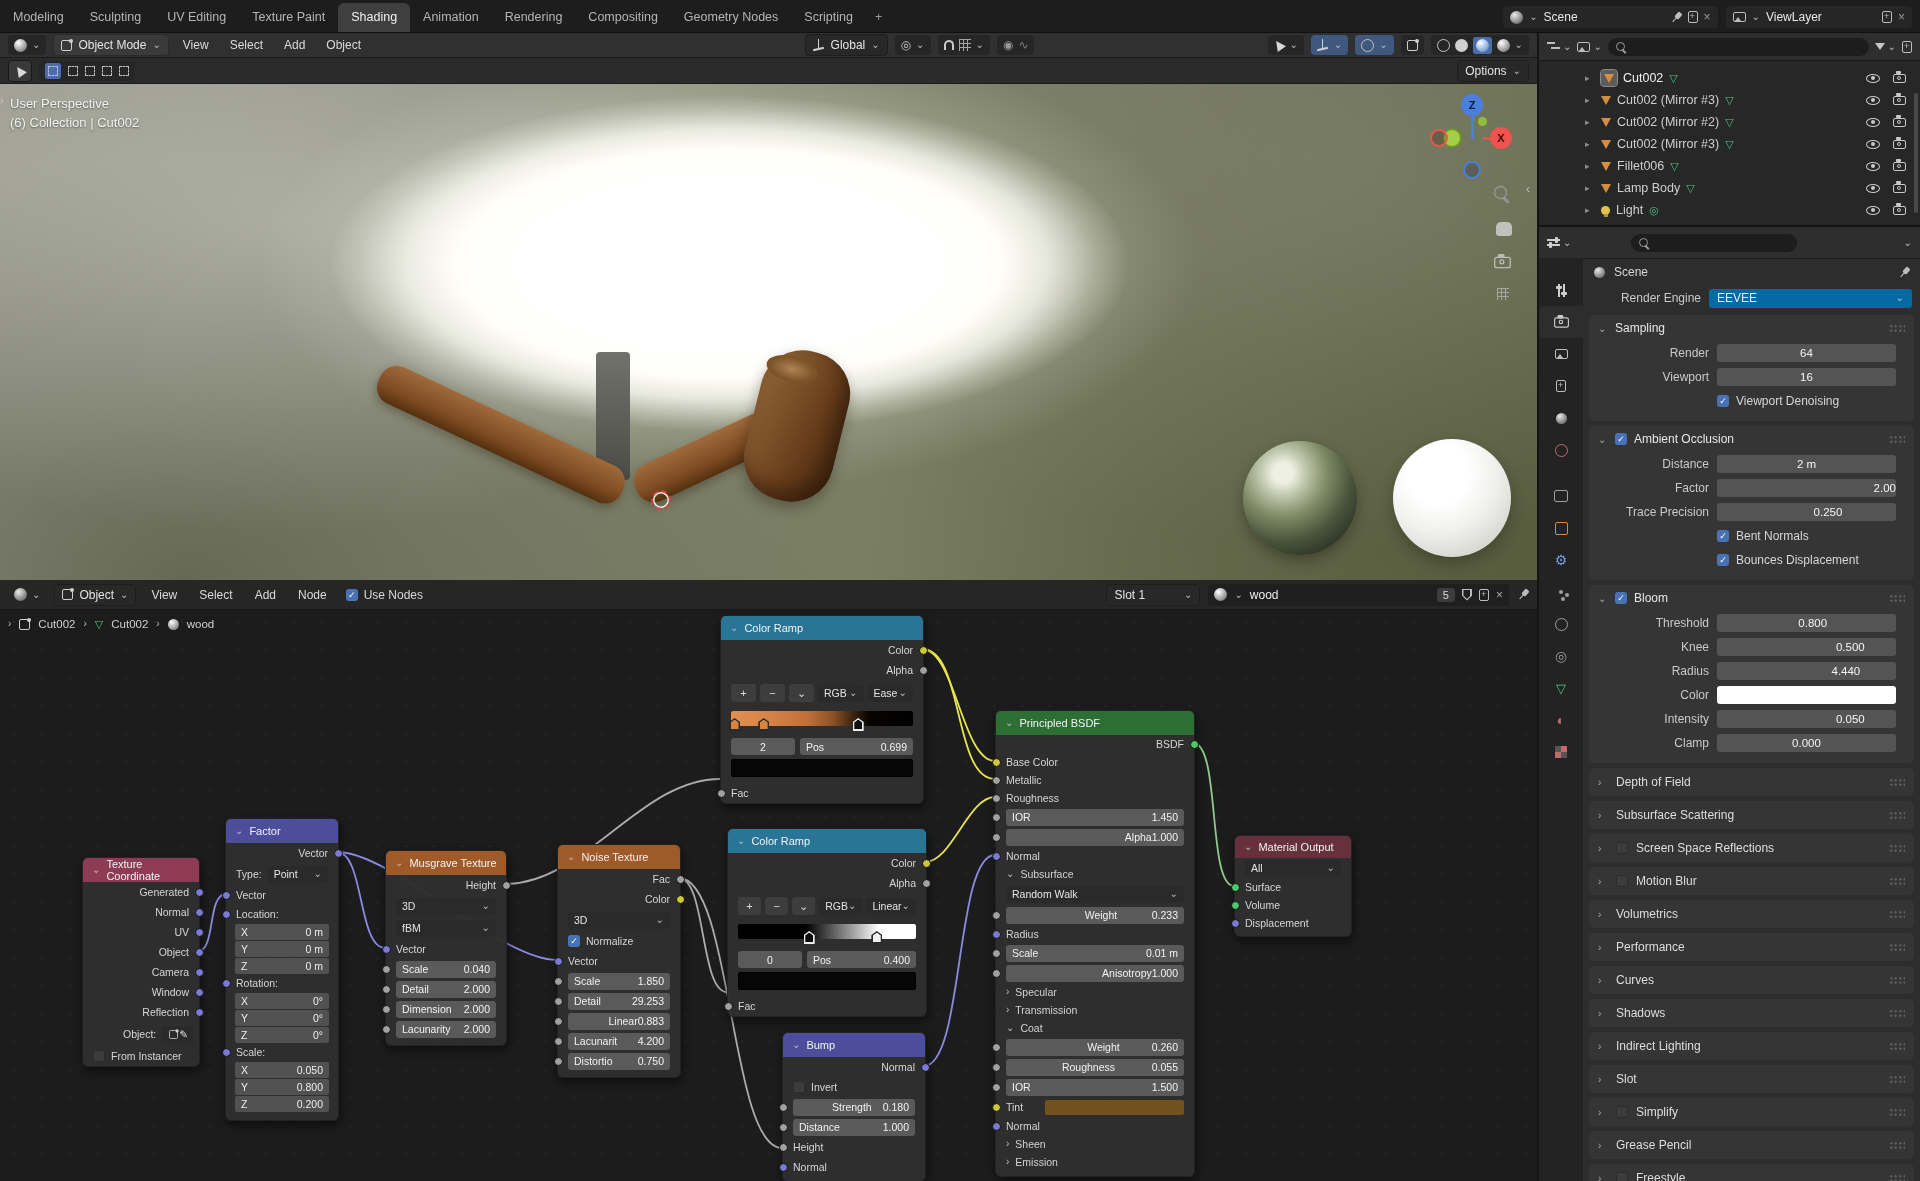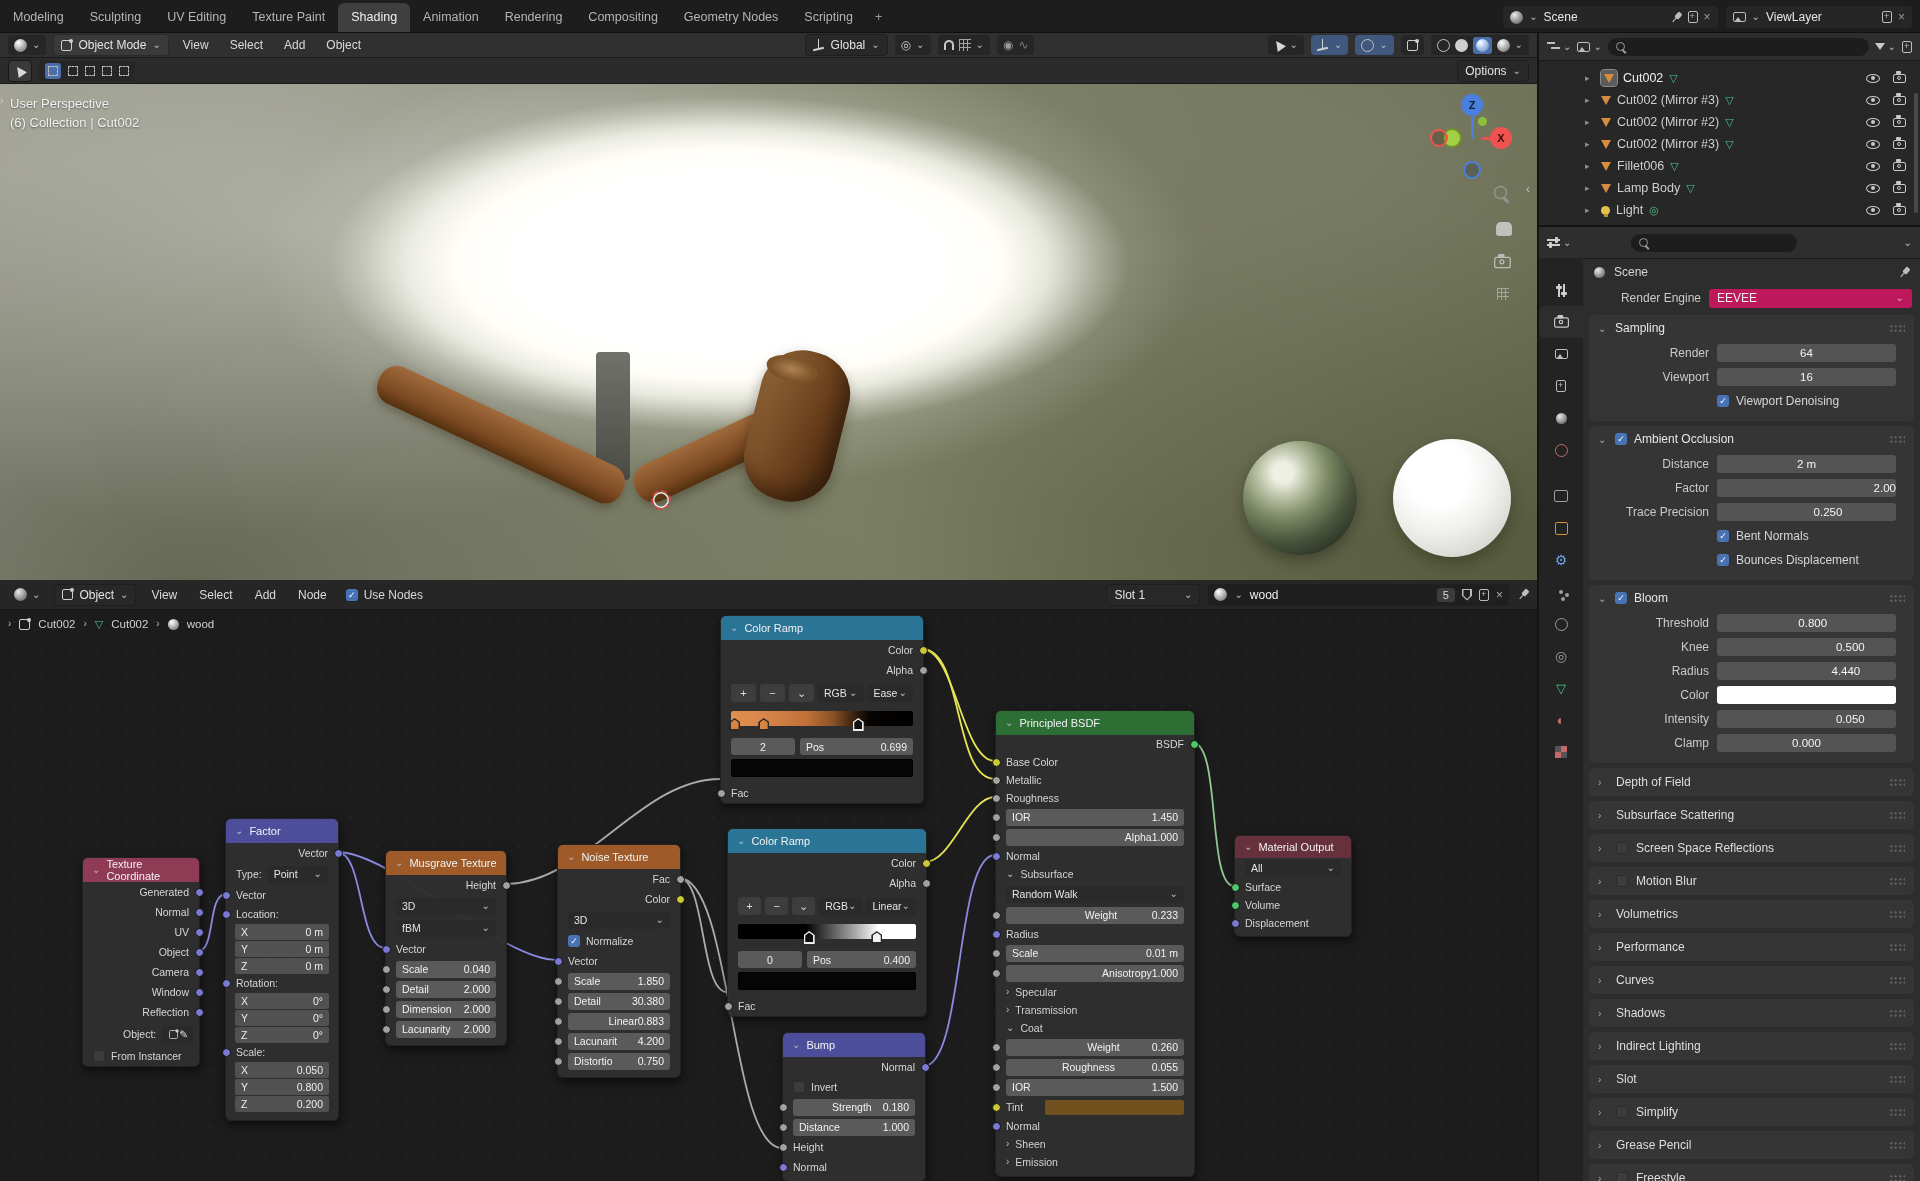--- a/index.html
+++ b/index.html
@@ -125,21 +125,21 @@
   #propshead{height:31px;background:#2e2e2e;border-bottom:1px solid #1c1c1c;display:flex;align-items:center;gap:8px;padding:0 8px;}
   #tabcol{position:absolute;left:0;top:31px;bottom:0;width:44px;background:#232323;display:flex;flex-direction:column;align-items:center;padding-top:16px;gap:0;}
   .ptab{width:44px;height:32px;display:flex;align-items:center;justify-content:center;}
   .ptab.act{background:#2d2d2d;border-radius:6px 0 0 6px;}
   .ptab .g{font-size:14px;color:#9e9e9e;line-height:1;}
   #pcontent{position:absolute;left:44px;top:31px;right:0;bottom:0;overflow:hidden;}
   .prw{display:flex;align-items:center;height:24px;padding:0 8px 0 0;}
   .plb{width:118px;text-align:right;margin-right:8px;color:#c9c9c9;font-size:12px;flex:none;}
   .pf{flex:1;height:18px;background:#545454;border-radius:3px;position:relative;overflow:hidden;display:flex;align-items:center;justify-content:center;font-size:11.5px;color:#f4f4f4;}
   .pf span{z-index:1;position:relative;}
-  .pdrop{flex:1;height:19px;background:#be185d;border-radius:3px;display:flex;align-items:center;justify-content:space-between;padding:0 8px;color:#ececec;}
+  .pdrop{flex:1;height:19px;background:#0369a1;border-radius:3px;display:flex;align-items:center;justify-content:space-between;padding:0 8px;color:#ececec;}
   .ppanel{margin:5px 6px;background:#353535;border-radius:5px;}
   .ph{display:flex;align-items:center;gap:7px;height:26px;padding:0 9px;font-size:12px;color:#e6e6e6;}
   .pbody{padding:0 10px 8px 2px;}
   .pcheck{display:flex;align-items:center;gap:7px;margin-left:126px;height:24px;font-size:12px;color:#d6d6d6;}
   .ppanel.col{height:28px;display:flex;align-items:center;gap:8px;padding:0 9px;font-size:12px;color:#dedede;box-sizing:border-box;}
   .arr{color:#a8a8a8;font-size:10px;width:10px;}
 </style>
 </head>
 <body>
 
@@ -569,21 +569,21 @@
           <span class="sk l c-gray"></span>
           <span class="nf">
             <span>Scale</span>
             <span>1.850</span>
           </span>
         </div>
       <div class="nr">
           <span class="sk l c-gray"></span>
           <span class="nf">
             <span>Detail</span>
-            <span>30.380</span>
+            <span>29.253</span>
           </span>
         </div>
       <div class="nr">
           <span class="sk l c-gray"></span>
           <span class="nf">
             <span class="fill" style="width:88%;"></span>
             <span>Linear</span>
             <span>0.883</span>
           </span>
         </div>

